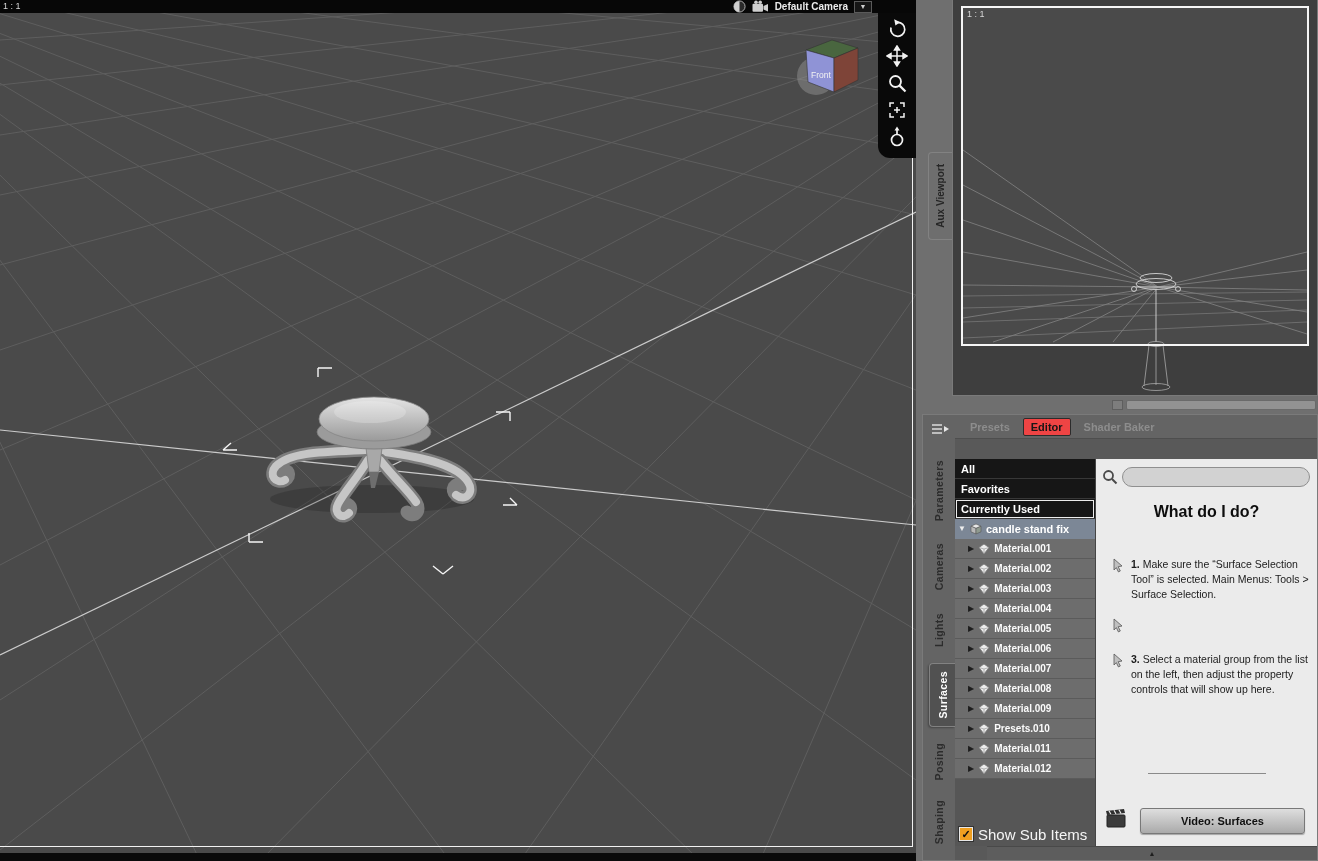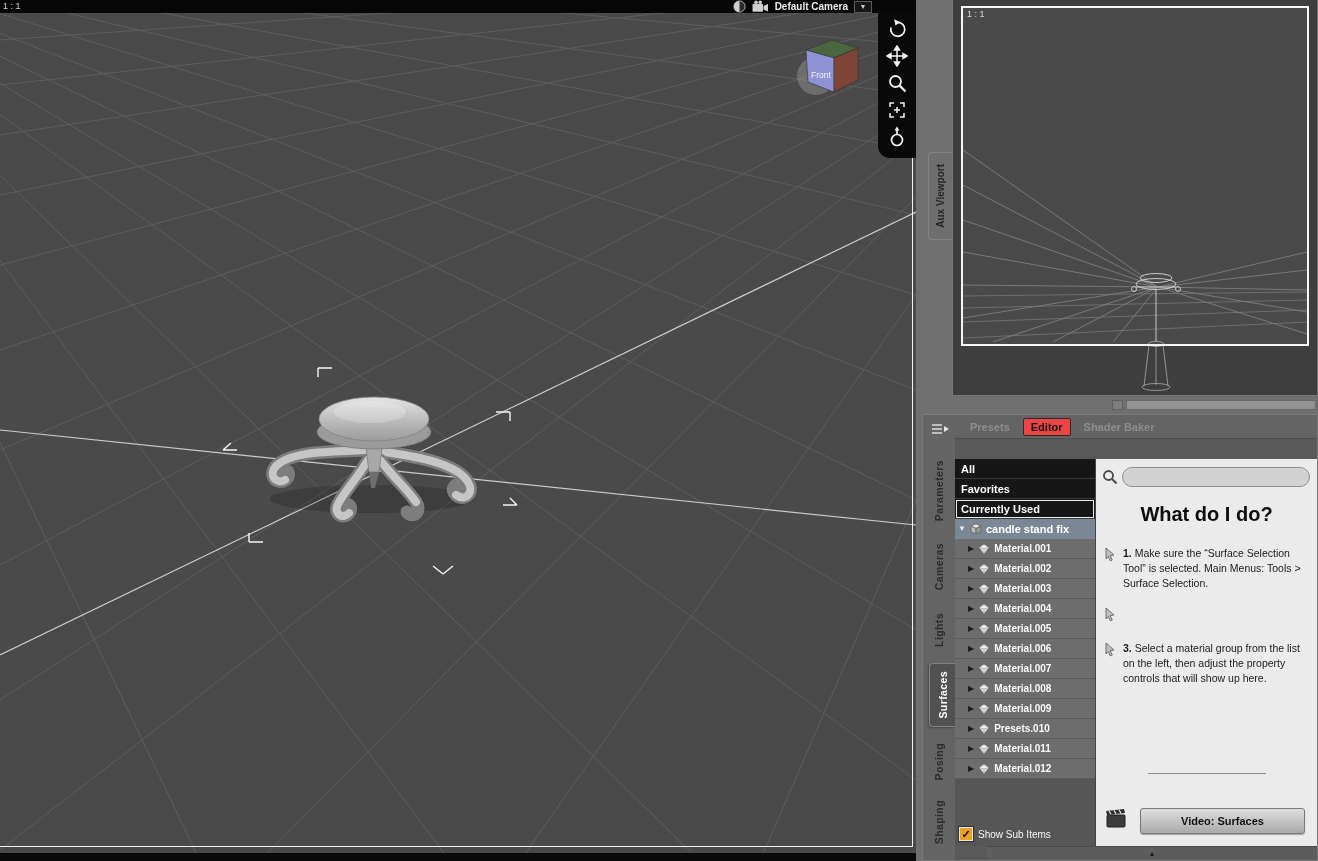--- a/index.html
+++ b/index.html
@@ -53,27 +53,27 @@
   .flt-row{height:20px;background:#161616;color:#fff;font-weight:bold;font-size:11px;display:flex;align-items:center;padding-left:6px;border-bottom:1px solid #383838;cursor:pointer;}
   .flt-row.selected{outline:1px solid #ededed;outline-offset:-2px;}
   #root-row{height:20px;background:#7c8796;display:flex;align-items:center;gap:4px;padding-left:3px;color:#fff;font-weight:bold;font-size:11px;cursor:pointer;}
   .mat-row{height:20px;background:#6d6d6d;border-bottom:1px solid #5b5b5b;display:flex;align-items:center;gap:4px;padding-left:13px;cursor:pointer;}
   .mat-row .tri,#root-row .tri{font-size:8px;line-height:1;}
   .mat-row .tri{color:#1d1d1d;}
   #root-row .tri{color:#ededed;}
   .mat-label{color:#fbfbfb;font-weight:bold;font-size:10px;}
   #show-sub{position:absolute;left:0;bottom:0;width:100%;height:24px;background:#565656;display:flex;align-items:center;gap:5px;padding-left:4px;}
   #show-sub .cb{width:14px;height:14px;background:#ef9f20;border:1px solid #e8e8e8;outline:1px solid #333;display:flex;align-items:center;justify-content:center;font-size:11px;font-weight:bold;color:#101010;cursor:pointer;}
-  #show-sub label{font-size:10px;color:#f5f5f5;}
+  #show-sub label{font-size:15px;color:#f5f5f5;}
   #help-pane{position:absolute;left:141px;top:44px;right:0;bottom:14px;background:#ebebeb;overflow:hidden;}
   #search-row{position:absolute;left:0;top:6px;right:0;height:24px;}
   #search-ic{position:absolute;left:6px;top:4px;}
   #search-input{position:absolute;left:26px;right:7px;top:2px;height:20px;background:#d2d2d2;border:1px solid #8f8f8f;border-radius:10px;font-size:11px;padding:0 8px;color:#222;outline:none;}
-  #help-title{margin-top:44px;text-align:center;font-size:20px;font-weight:bold;color:#0d0d0d;}
-  #steps{margin-top:20px;padding:0 8px 0 6px;}
+  #help-title{margin-top:44px;text-align:center;font-size:16px;font-weight:bold;color:#0d0d0d;}
+  #steps{margin-top:36px;padding:0 8px 0 14px;}
   .step{display:flex;gap:5px;margin-bottom:15px;}
   .step .step-ic{flex:0 0 16px;padding-top:1px;}
   .step .step-text{font-size:10.5px;line-height:15px;color:#1b1b1b;}
   .step .step-text b{font-weight:bold;}
   #help-divider{position:absolute;bottom:72px;left:50%;transform:translateX(-50%);width:118px;border-top:1px solid #8a8a8a;}
   #help-bottom{position:absolute;left:10px;right:12px;bottom:12px;display:flex;align-items:center;gap:12px;}
   #video-btn{flex:1;height:26px;background:linear-gradient(#dedede,#aaaaaa);border:1px solid #787878;border-radius:3px;font-size:11px;font-weight:bold;color:#101010;display:flex;align-items:center;justify-content:center;cursor:pointer;box-shadow:0 1px 1px rgba(0,0,0,.3);}
   #panel-bottom{position:absolute;left:32px;right:0;bottom:0;height:14px;background:#5d5d5d;border-top:1px solid #494949;display:flex;align-items:center;justify-content:center;}
   #collapse-up{font-size:7px;color:#1e1e1e;cursor:pointer;line-height:1;}
 

